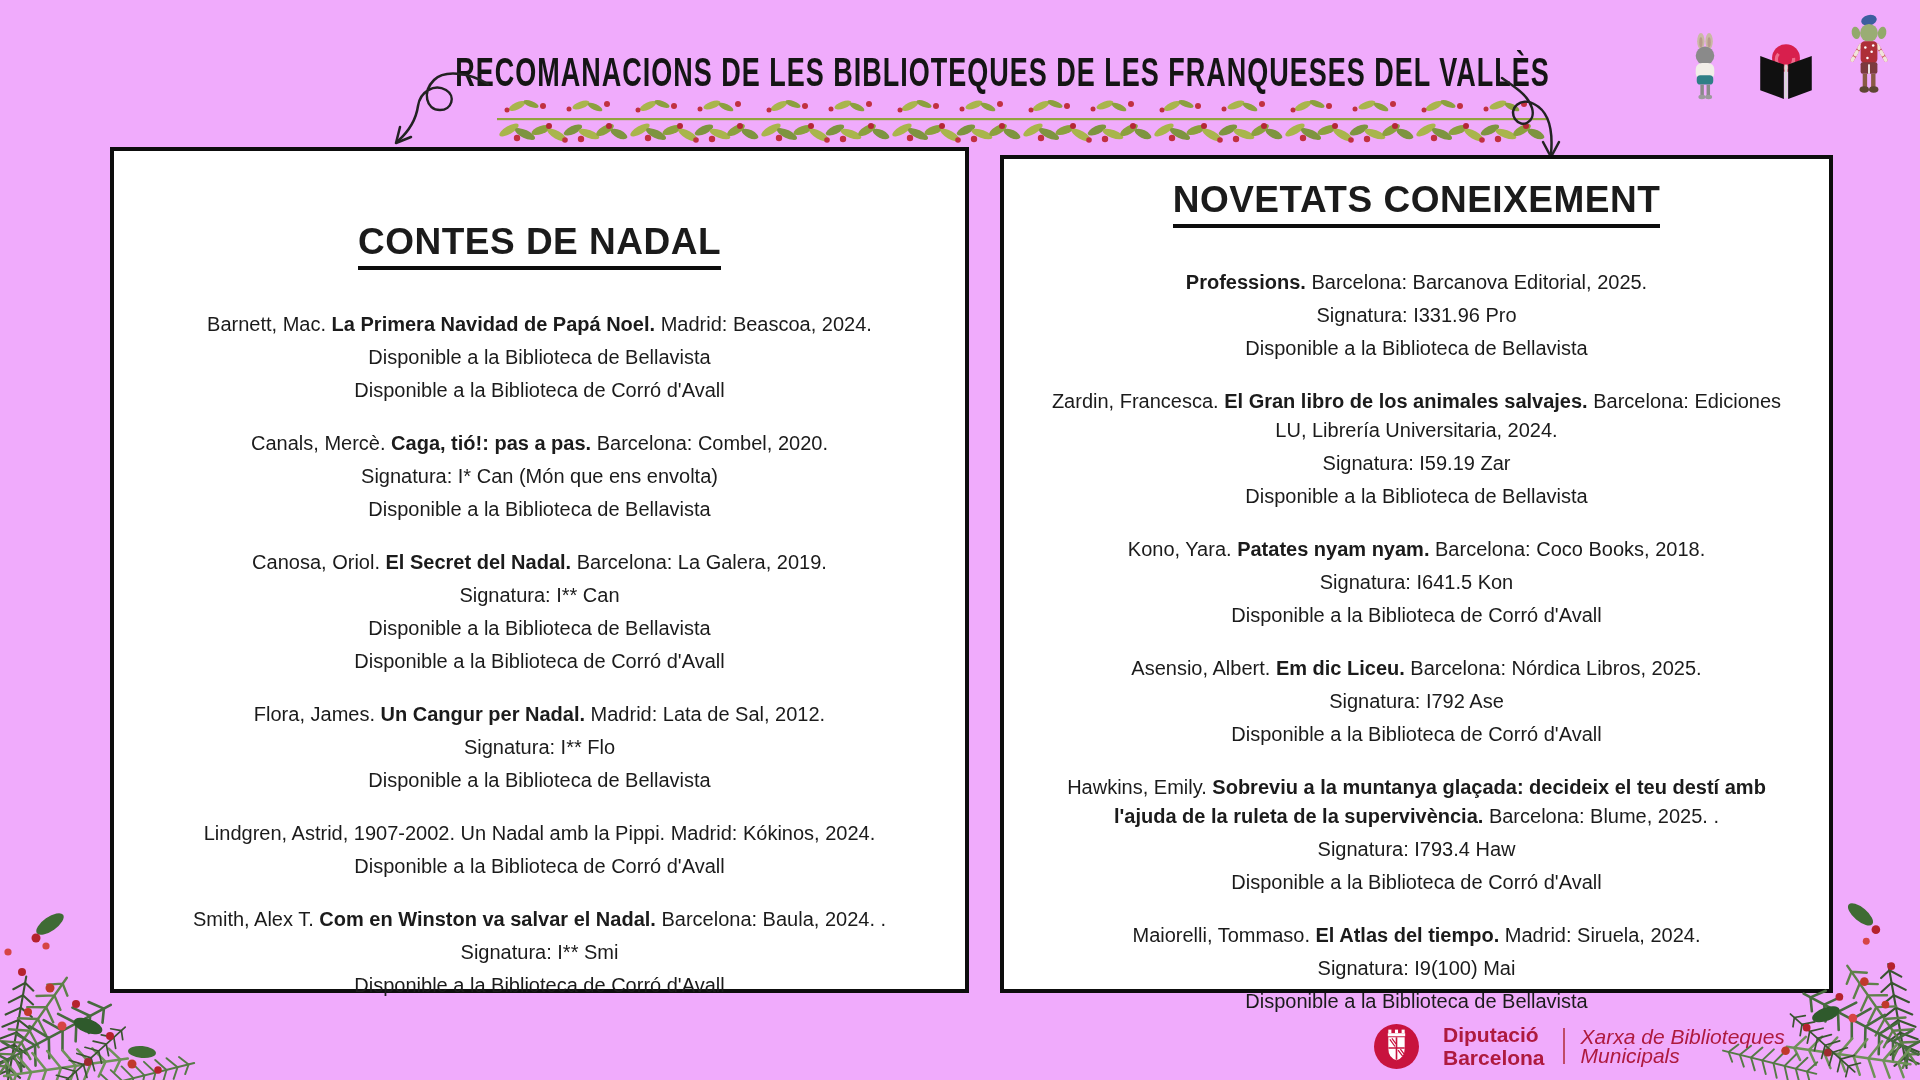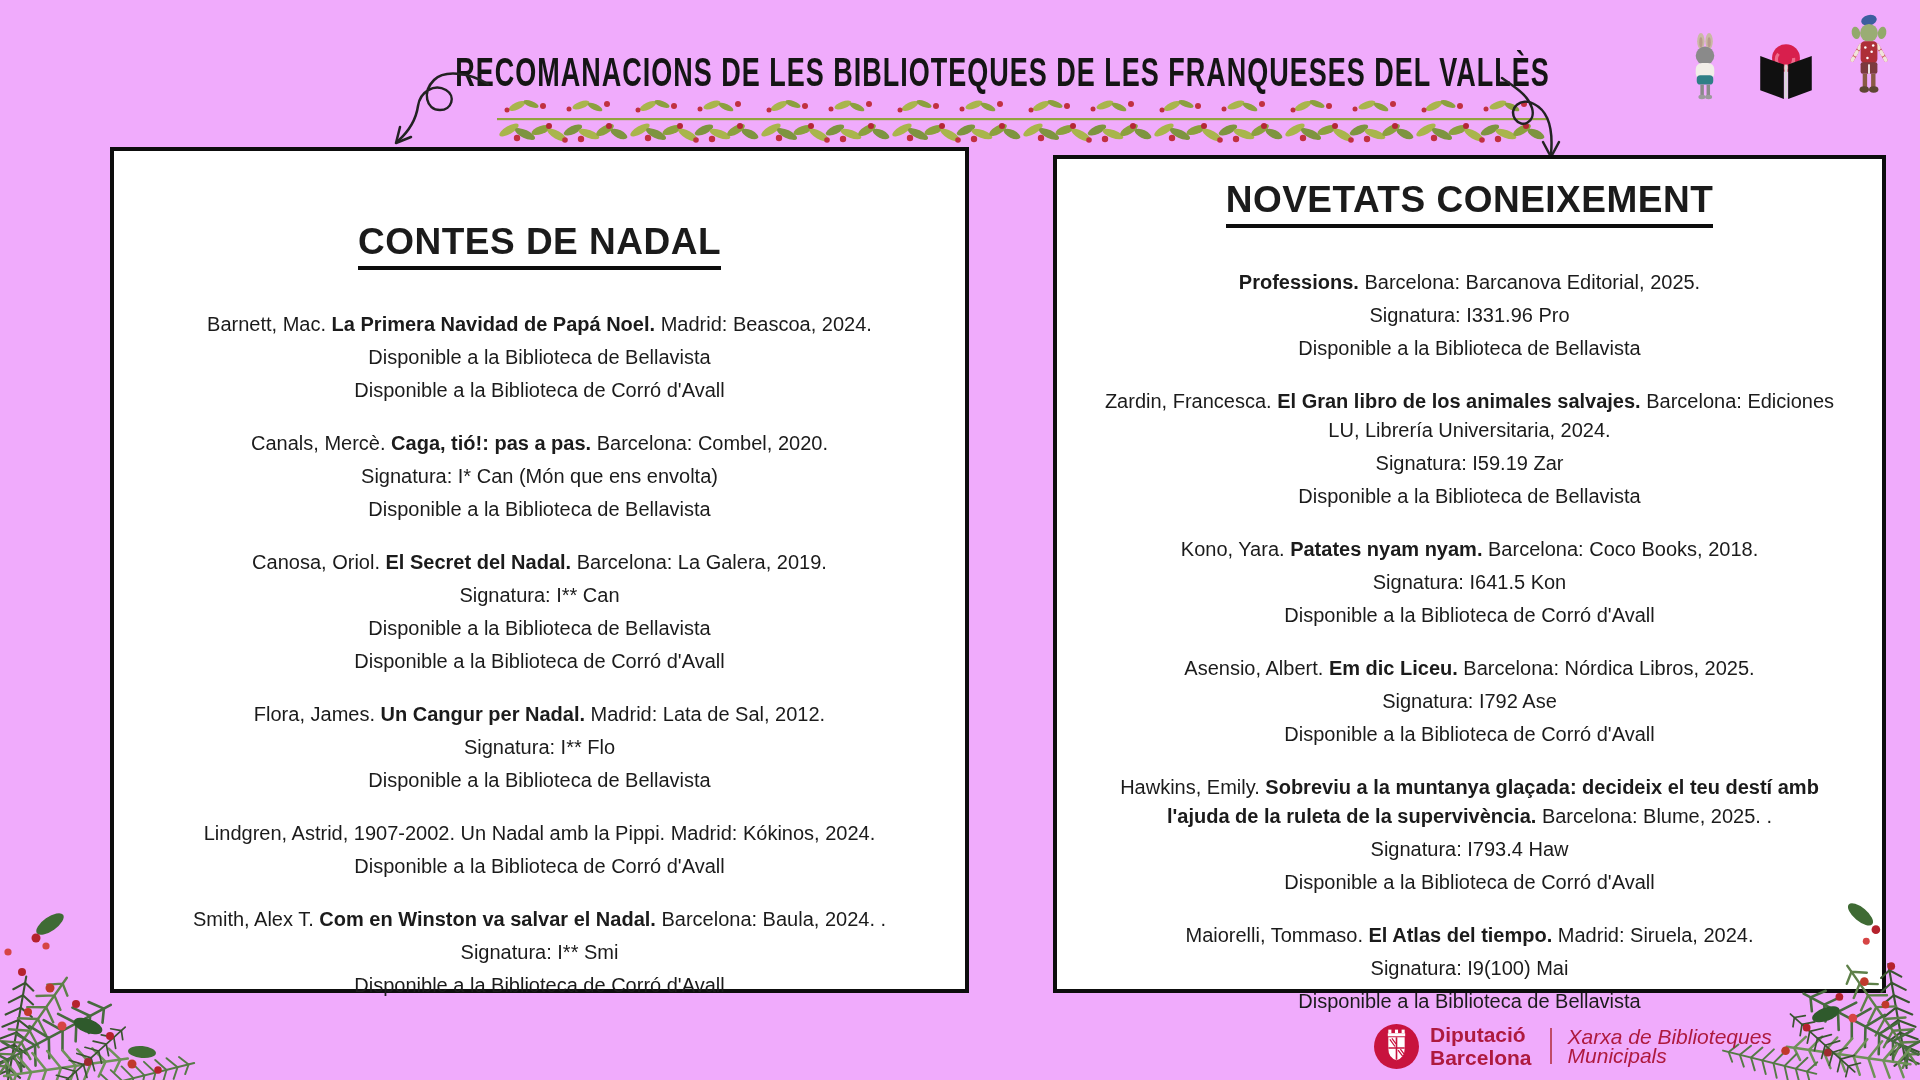--- a/index.html
+++ b/index.html
@@ -15,34 +15,34 @@
   .arrow-svg { position:absolute; }
   .arrow-left { left:378px; top:56px; width:115px; height:95px; }
   .arrow-right { left:1496px; top:62px; width:85px; height:110px; }
 
   .hdr-icons { position:absolute; left:1688px; top:8px; width:200px; height:92px; display:flex;
                align-items:flex-end; justify-content:space-between; }
 
   
   .list-box { position:absolute; background:#fff; border:4px solid #0d0d0d; }
   .box-left  { left:110px;  top:147px; width:859px; height:846px; padding:0 26px; }
-  .box-right { left:1053px; top:155px; width:833px; height:838px; padding:0 29px; }
+  .box-right { left:1000px; top:155px; width:833px; height:838px; padding:0 29px; }
   .box-heading { text-align:center; }
   .box-left  .box-heading { margin:70px 0 40px; }
   .box-right .box-heading { margin:20px 0 40px; }
   .box-heading span { display:inline-block; font-size:37px; font-weight:700; letter-spacing:0.5px;
                       border-bottom:4px solid #0d0d0d; padding-bottom:3px; }
   .entry { margin-bottom:24px; font-size:20px; line-height:29px; }
   .entry p { margin:4px;text-align:center; }
   .entry strong { font-weight:700; }
 
   
   .footer-logo { position:absolute; left:1374px; top:1022px; height:48px; display:flex; align-items:center; }
   .emblem { width:45px; height:45px; }
-  .dipu-wordmark { margin-left:11px; font-weight:700; font-size:21px; line-height:23px; color:#AE1A3F; }
+  .dipu-wordmark { margin-left:24px; font-weight:700; font-size:21px; line-height:23px; color:#AE1A3F; }
   .footer-divider { width:2px; height:36px; background:#C04A66; margin:0 16px 0 18px; }
   .xarxa { font-style:italic; font-size:21px; line-height:19px; color:#AE1A3F; }
 
   
   .pine { position:absolute; }
   .pine-left  { left:-8px;  top:876px; width:256px; height:206px; }
   .pine-right { left:1676px; top:860px; width:246px; height:222px; transform:scaleX(-1); }
 </style>
 </head>
 <body>

